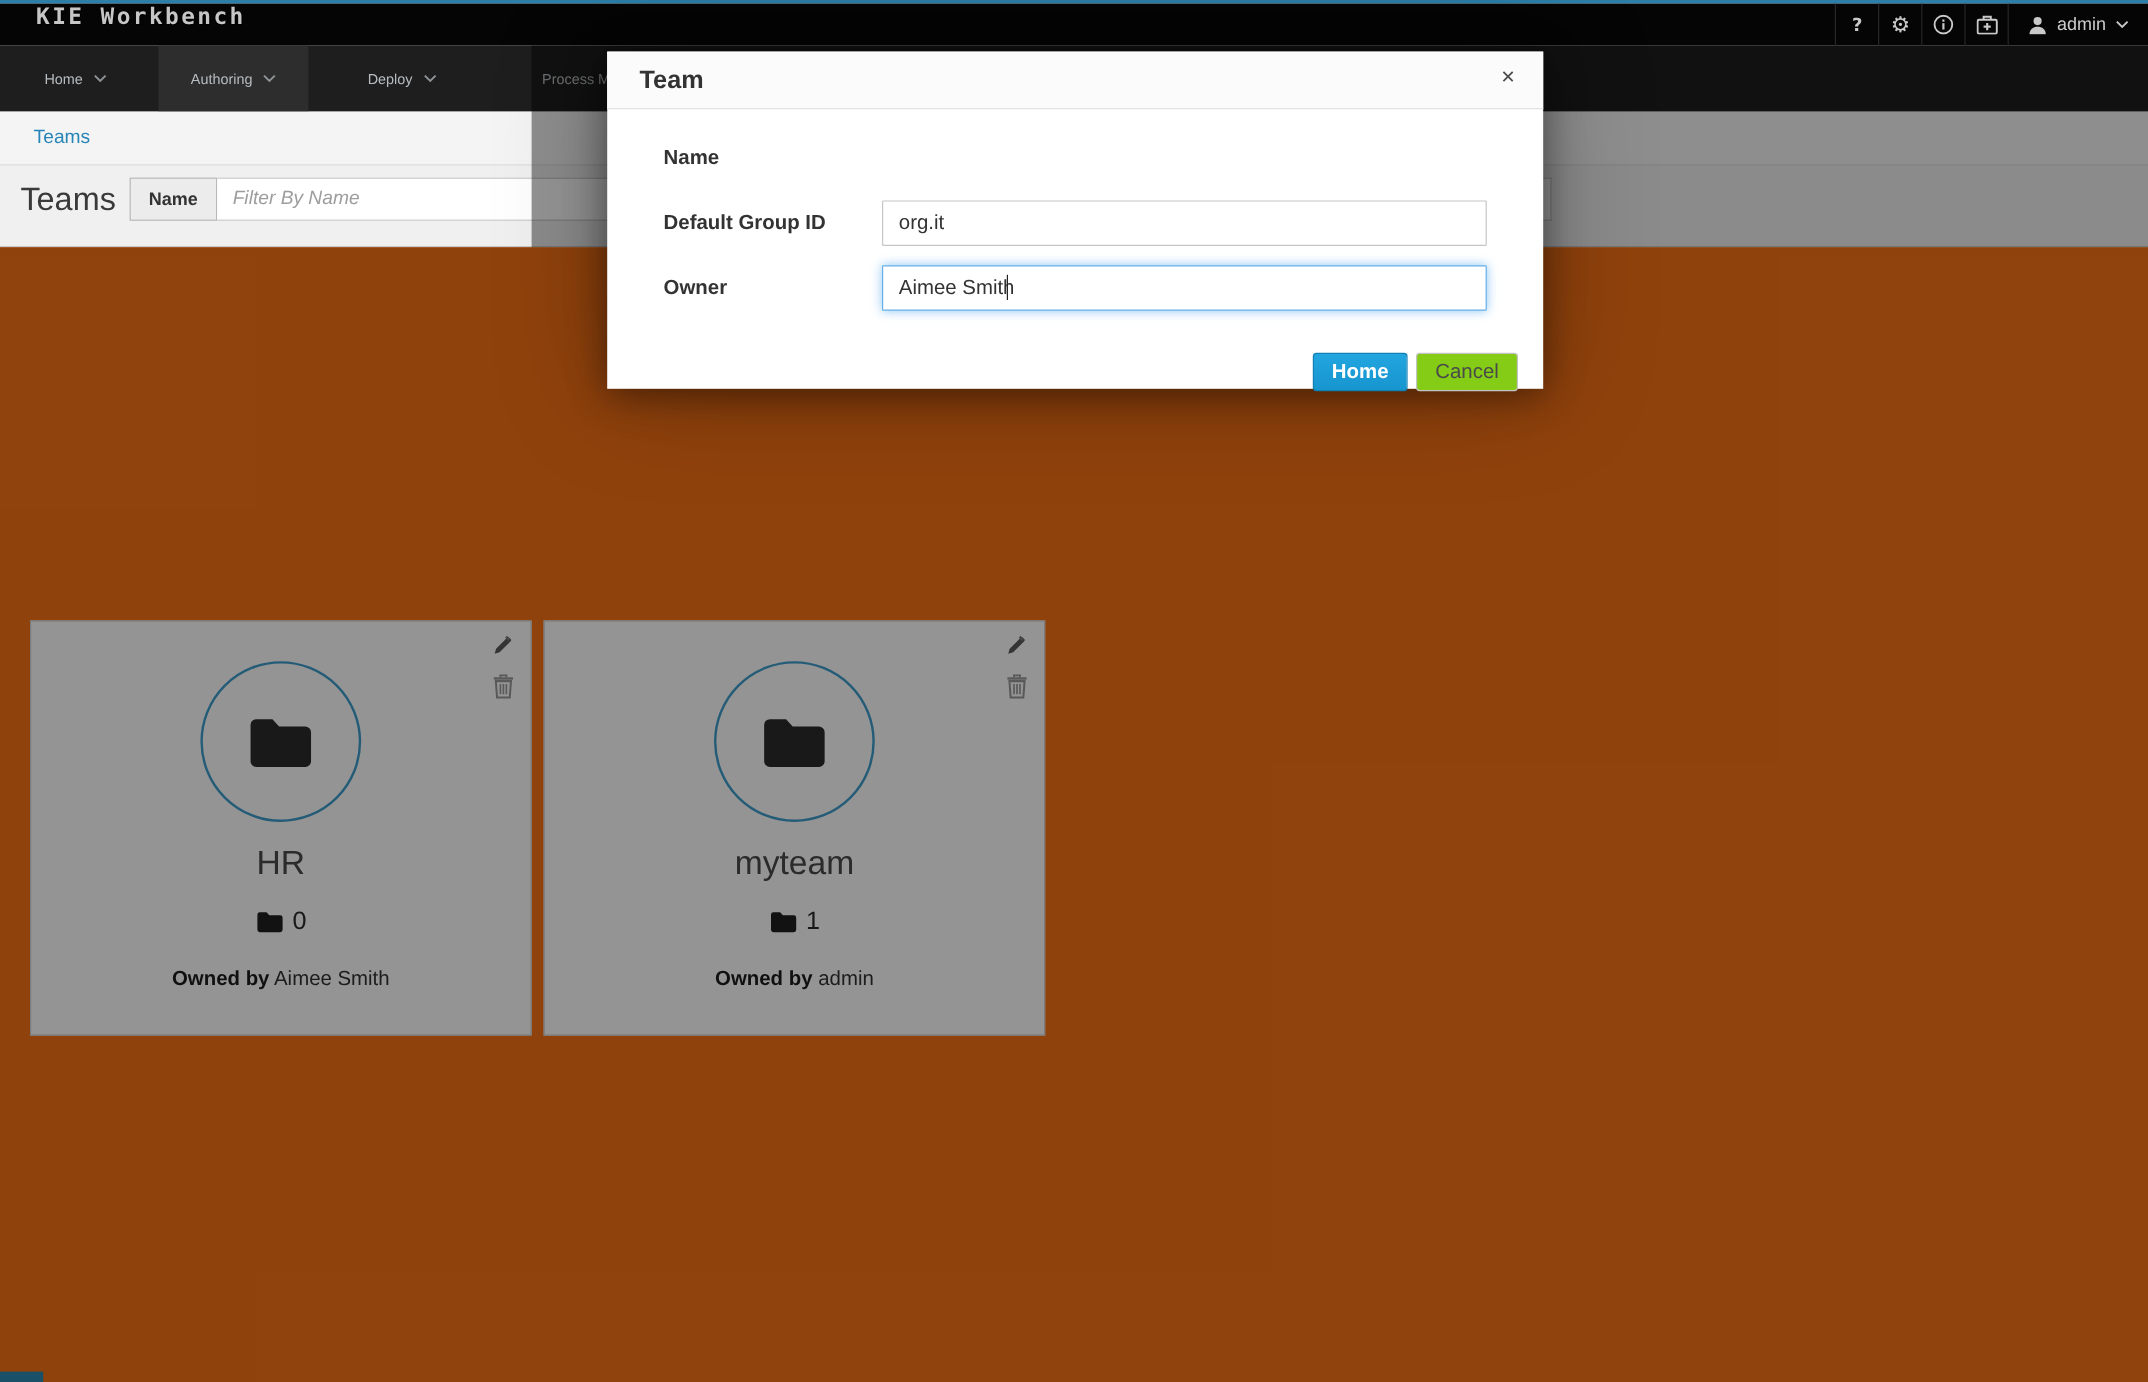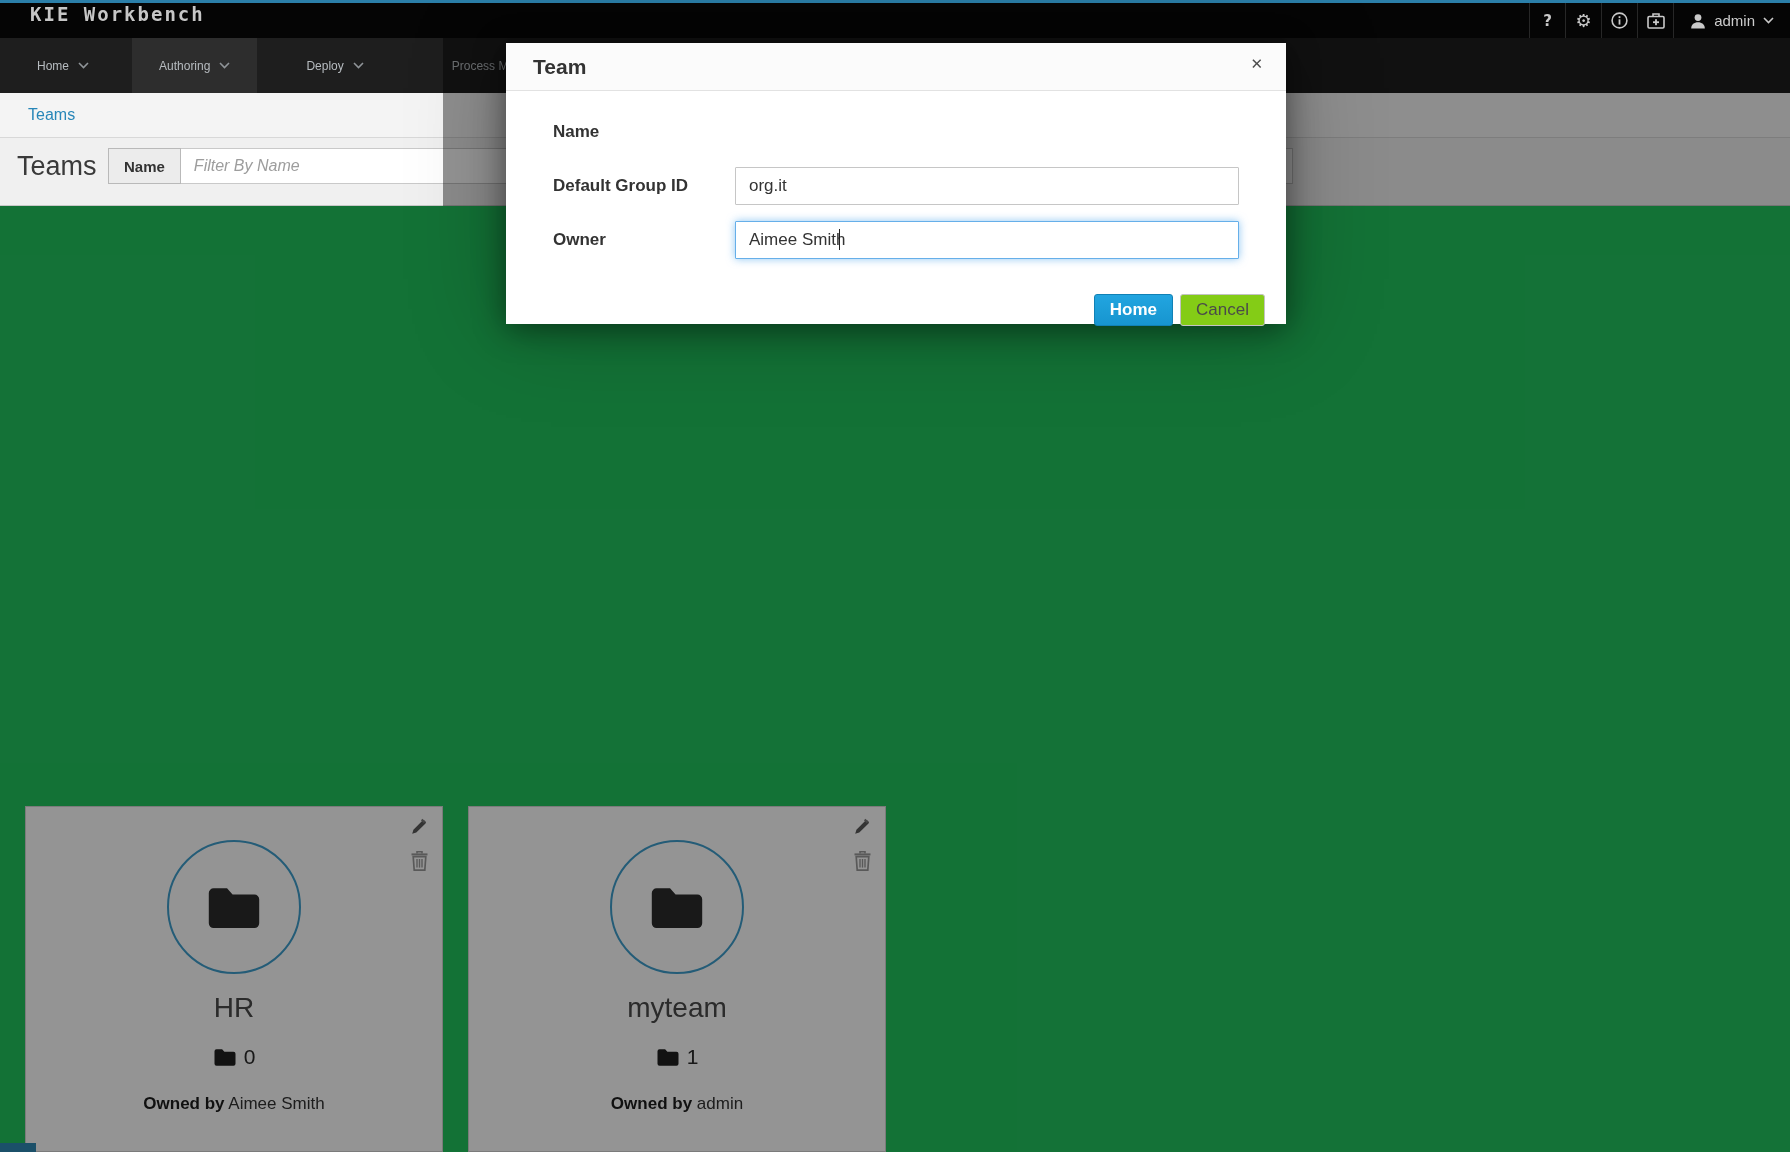--- a/index.html
+++ b/index.html
@@ -51,22 +51,22 @@
   .page-title { position:absolute; left:17px; top:13px; font-size:27px; font-weight:400; color:#3a3a3a; }
   .filter-group { position:absolute; left:108px; top:10px; height:36px; display:flex; }
   .filter-addon { display:flex; align-items:center; padding:0 15px; background:#ececec;
                   border:1px solid #b9b9b9; font-size:15px; font-weight:bold; color:#333; }
   .filter-input { width:1112px; height:36px; border:1px solid #c9c9c9; border-left:none;
                   background:#fff; padding:0 13px; font-size:16px; color:#333;
                   font-family:"Liberation Sans",sans-serif; outline:none; }
   .filter-input::placeholder { font-style:italic; color:#9d9d9d; }
 
   
-  .content { position:absolute; left:0; top:206px; right:0; bottom:0; background:#22c55e;
-             display:flex; gap:25px; padding:22px 0 0 25px; align-items:flex-end; }
+  .content { position:absolute; left:0; top:206px; right:0; bottom:0; background:#f97316;
+             display:flex; gap:10px; padding:22px 0 0 25px; align-items:center; }
   .team-card { width:418px; height:346px; background:#ffffff; border:1px solid #d4d4d4;
                position:relative; text-align:center; }
   .card-actions { position:absolute; right:13px; top:10px; display:flex; flex-direction:column;
                   gap:13px; align-items:center; }
   .icon-btn { cursor:pointer; background:none; border:none; line-height:0; }
   .team-circle { width:134px; height:134px; border:2px solid #3f9fce; border-radius:50%;
                  margin:33px auto 0 auto; display:flex; align-items:center; justify-content:center; }
   .team-name { margin-top:18px; font-size:28px; font-weight:300; color:#4a4a4a; }
   .team-count { margin-top:21px; display:inline-flex; align-items:center; gap:7px;
                 font-size:21px; color:#2b2b2b; width:100%; justify-content:center; }

